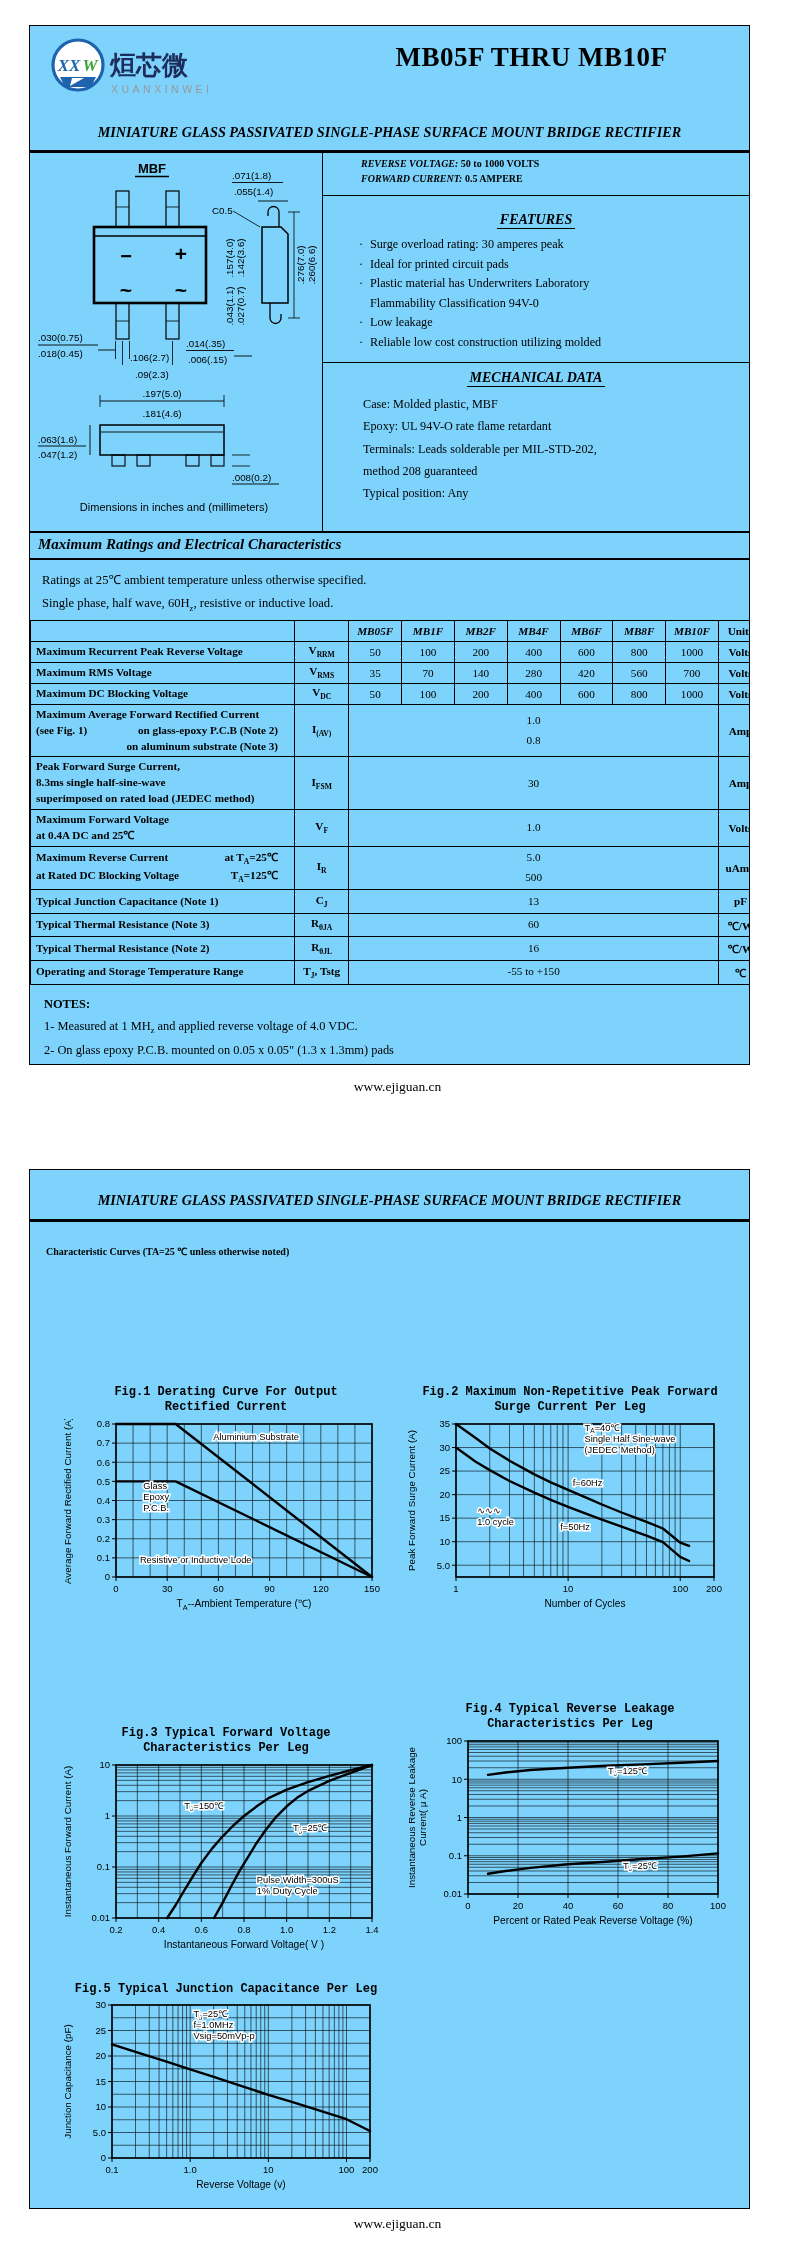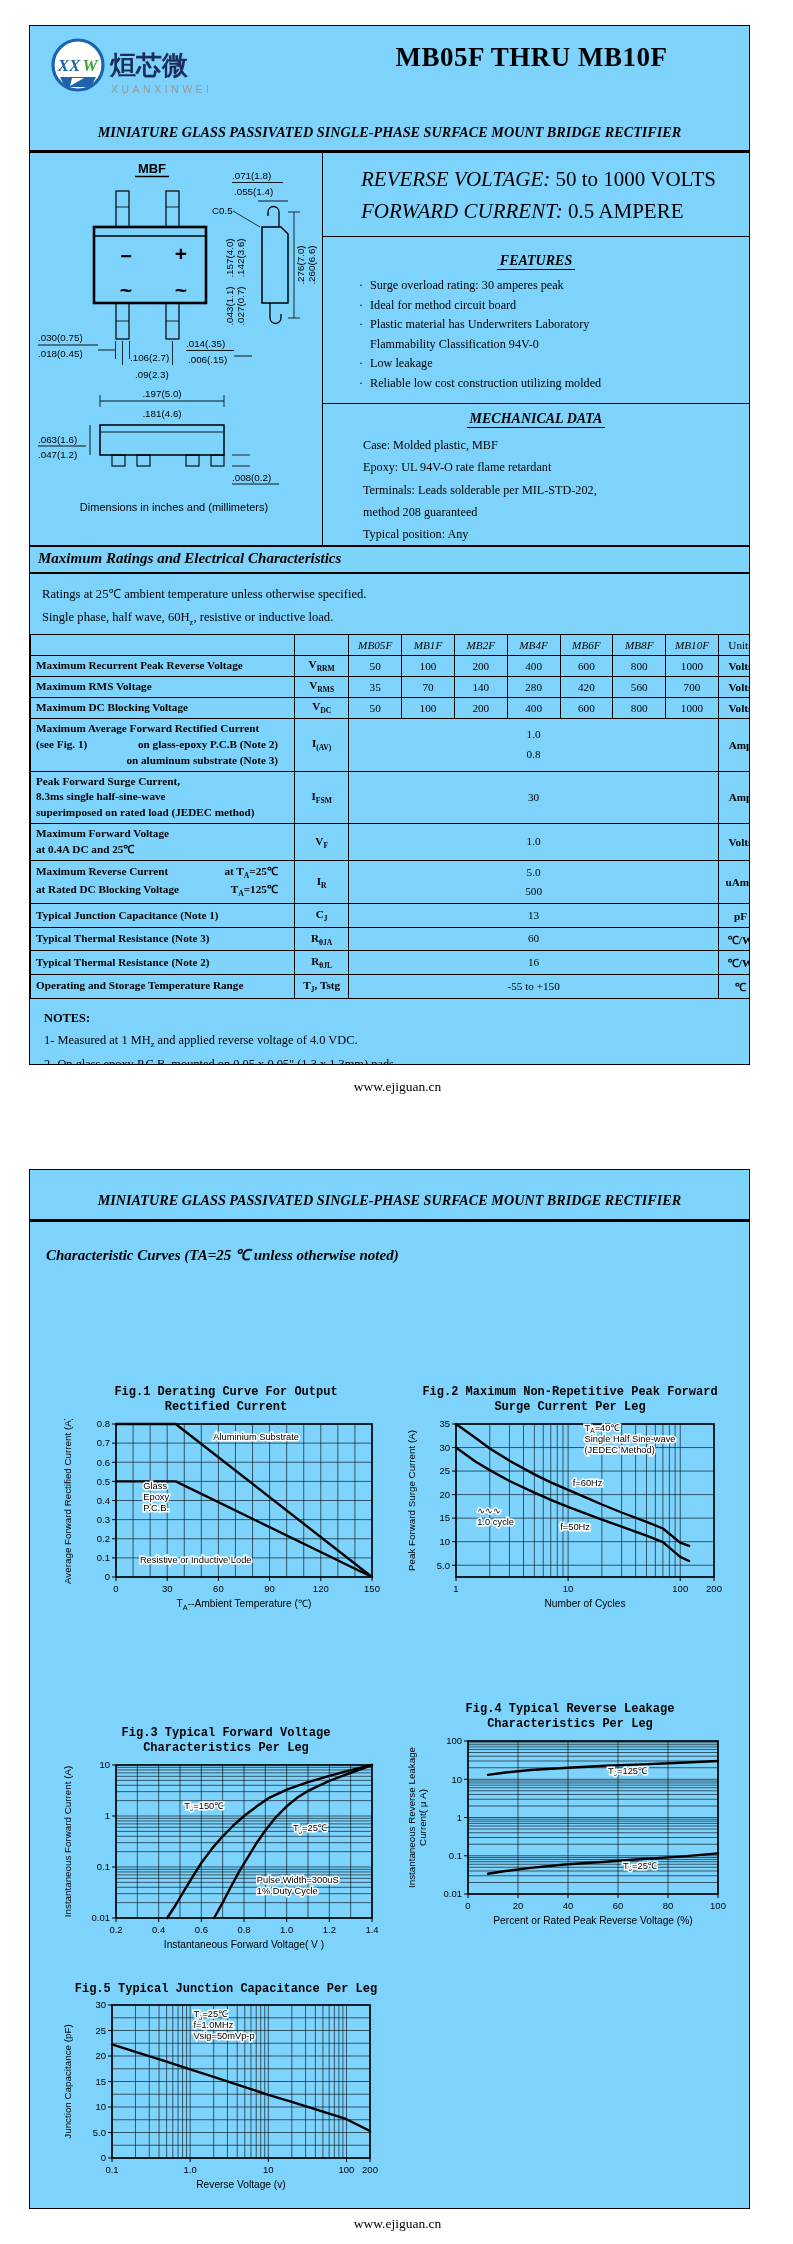--- a/index.html
+++ b/index.html
@@ -17,56 +17,56 @@
   .logo{position:absolute;left:18px;top:10px}
   .doc-title{position:absolute;left:300px;right:16px;top:16px;text-align:center;
              font-size:27px;font-weight:bold;letter-spacing:.5px}
   .subtitle-bar{border-bottom:3.5px solid #000;text-align:center;font-weight:bold;
                 font-style:italic;font-size:14.2px;padding:2px 0 9px}
 
   
   .content-row{display:flex;align-items:stretch}
   .draw-pane{width:292px;padding:4px 0 0 6px}
   .spec-pane{flex:1;border-left:1.6px solid #000;display:flex;flex-direction:column}
-  .spec-voltage{border-bottom:1.6px solid #000;padding:11px 8px 9px 38px;
-                font-size:21px;font-weight:normal;line-height:1.5}
+  .spec-voltage{border-bottom:1.6px solid #000;padding:3px 8px 9px 38px;
+                font-size:10px;font-weight:bold;line-height:1.5}
   .spec-voltage .lab{font-style:italic}
   .spec-features{border-bottom:1.6px solid #000;padding:16px 0 10px}
   .sec-head{text-align:center;font-weight:bold;font-style:italic;font-size:14px;margin-bottom:7px}
   .sec-head span{border-bottom:1.5px solid #000;padding:0 3px 1px}
   .feat-line{font-size:12.2px;line-height:1.6;padding-left:36px;display:flex}
   .feat-line .bullet{width:11px}
   .spec-mech{padding:7px 0 0;flex:1}
   .mech-line{font-size:12.2px;line-height:1.82;padding-left:40px}
 
   
   .banner{border-top:2.6px solid #000;border-bottom:2.6px solid #000;font-weight:bold;
           font-style:italic;font-size:15px;padding:3px 0 5px 8px}
   .conds{padding:9px 0 0 12px;font-size:12.6px;line-height:1.8;height:60px}
 
   table.ratings{border-collapse:collapse;width:733px;margin:0 auto;font-size:11.2px;table-layout:fixed}
   .ratings td{border:1.3px solid #000;padding:1.5px 3px;text-align:center;vertical-align:middle;overflow:hidden}
-  .ratings thead td{font-weight:normal;font-style:italic;height:21px}
+  .ratings thead td{font-weight:bold;font-style:italic;height:21px}
   .ratings thead td.unit-h{font-style:normal}
   .ratings td.lbl{text-align:right;font-weight:bold;padding:2px 4px 2px 5px}
   .lbl-line{display:flex;line-height:1.42}
   .lbl-line .rpart{margin-left:auto;padding-right:12px}
   .ratings td.sym{font-weight:bold}
   .ratings td.unit{font-weight:bold}
   .ratings td.spanv div{line-height:1.75}
   sub{font-size:68%}
 
   .notes{padding:8px 14px 0;font-size:12.4px}
   .notes .nh{font-weight:bold;line-height:1.8}
   .note-line{line-height:1.85}
 
   
   .p2-head{padding:22px 0 10px;text-align:center;font-weight:bold;font-style:italic;
            font-size:14.2px;border-bottom:3.5px solid #000}
-  .curves-heading{padding:22px 0 0 16px;font-weight:bold;font-style:italic;font-size:15px}
+  .curves-heading{padding:22px 0 0 16px;font-weight:bold;font-size:10px}
   .fig{position:absolute;width:332px}
   #figb1{left:30px;top:215px}
   #figb2{left:374px;top:215px}
   #figb3{left:30px;top:556px}
   #figb4{left:374px;top:532px}
   #figb5{left:30px;top:812px}
   .fig-title{text-align:center;font-family:Liberation Mono, monospace;font-weight:bold;
              font-size:12px;line-height:1.28;margin-bottom:3px;min-height:30px}
   #figb5 .fig-title{min-height:15px}
   svg.chart text{font-family:"Liberation Sans",sans-serif;fill:#000}
@@ -179,21 +179,21 @@
       </div>
       <div class="spec-features">
         <div class="sec-head"><span>FEATURES</span></div>
         <div>
             <div class="feat-line">
               <span class="bullet">·</span>
               <span>Surge overload rating: 30 amperes peak</span>
             </div>
             <div class="feat-line">
               <span class="bullet">·</span>
-              <span>Ideal for method circuit board</span>
+              <span>Ideal for printed circuit pads</span>
             </div>
             <div class="feat-line">
               <span class="bullet">·</span>
               <span>Plastic material has Underwriters Laboratory</span>
             </div>
             <div class="feat-line">
               <span class="bullet"></span>
               <span>Flammability Classification 94V-0</span>
             </div>
             <div class="feat-line">

